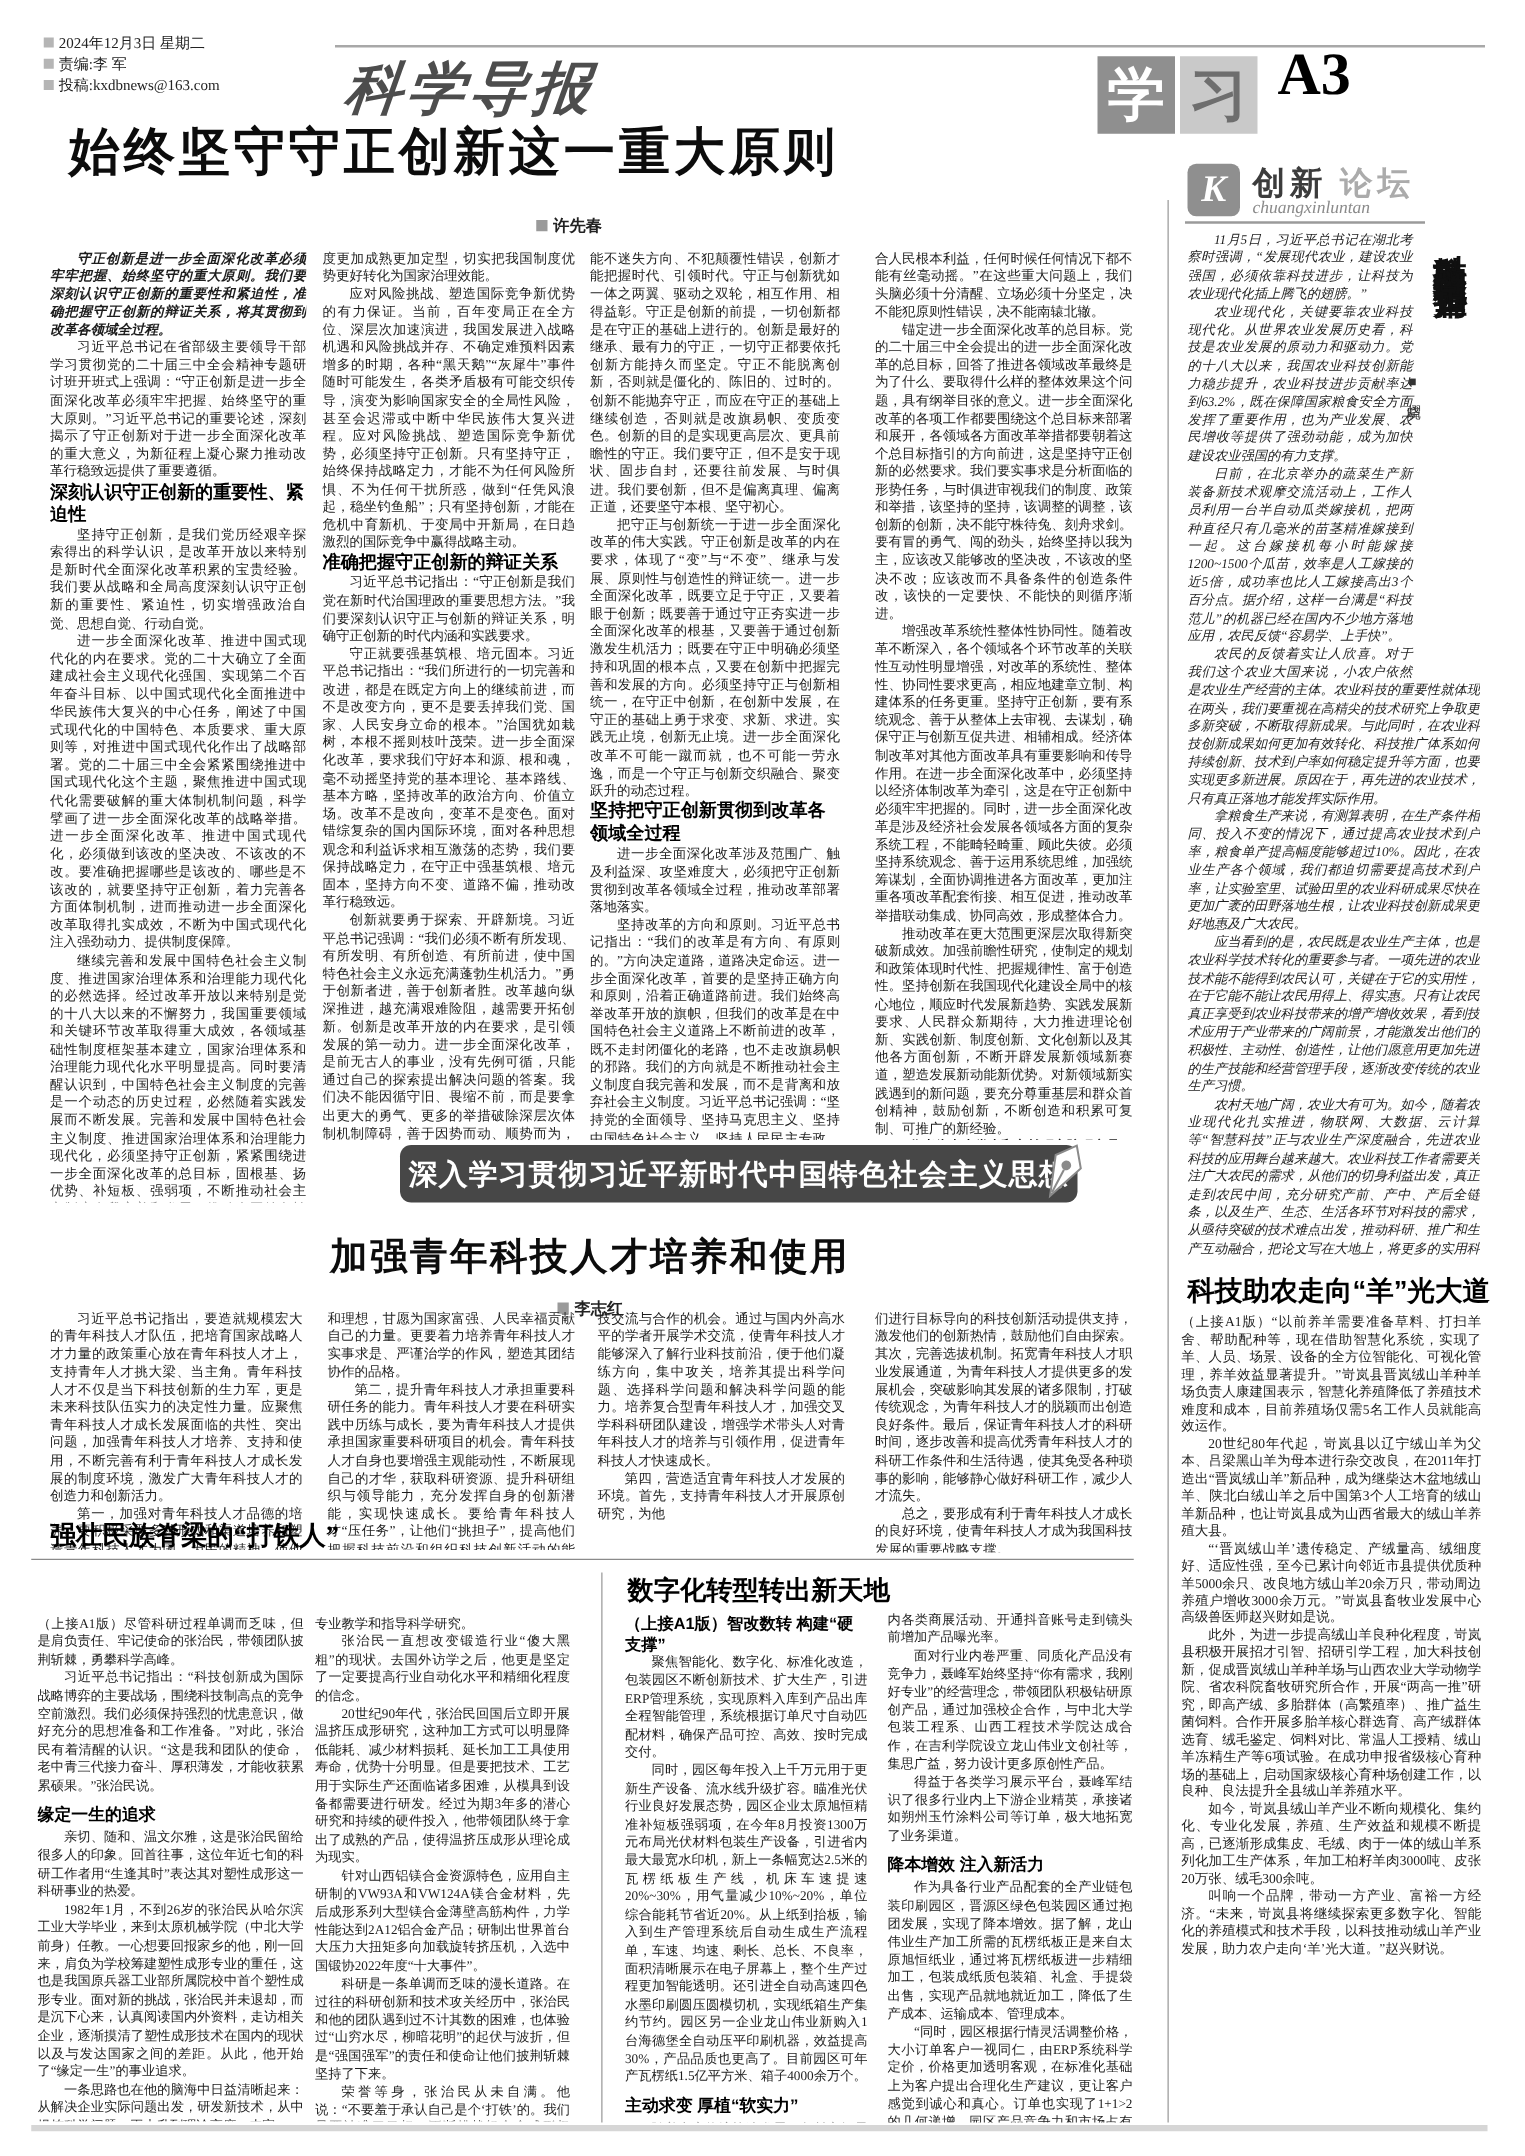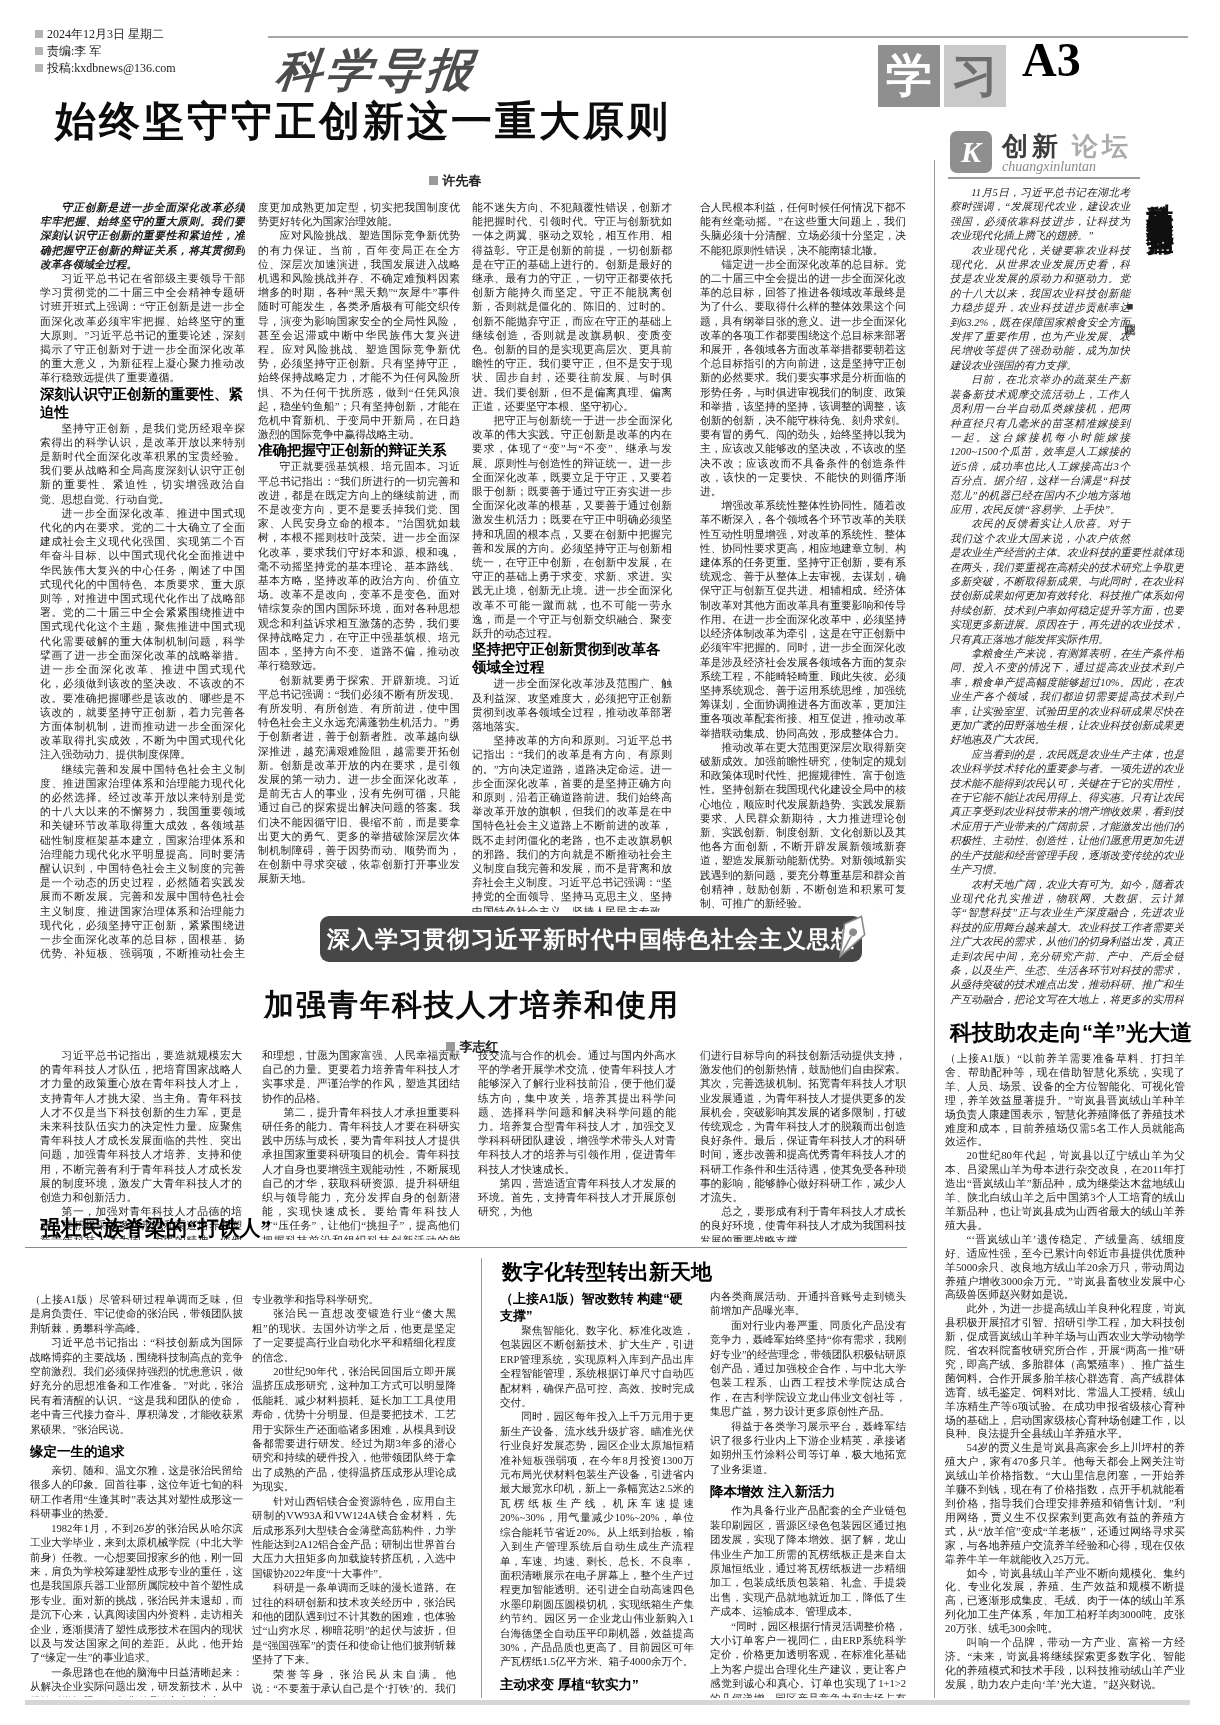--- a/index.html
+++ b/index.html
@@ -64,21 +64,21 @@
   .wrapblock{float:right;width:54px;height:356px;}
 </style>
 </head>
 <body>
 
 <div id="page">
 
   <div class="abs" style="left:35px;top:26px;">
     <div class="info-line"><span class="sq"></span><span>2024年12月3日  星期二</span></div>
     <div class="info-line"><span class="sq"></span><span>责编:李 军</span></div>
-    <div class="info-line"><span class="sq"></span><span>投稿:kxdbnews@136.com</span></div>
+    <div class="info-line"><span class="sq"></span><span>投稿:kxdbnews@163.com</span></div>
   </div>
   <div class="abs toprule" style="left:268px;top:36px;width:920px;"></div>
   <div class="abs masthead" style="left:276px;top:40px;">科学导报</div>
   <div class="abs secbox b1" style="left:878px;top:45px;">学</div>
   <div class="abs secbox b2" style="left:944px;top:45px;">习</div>
   <div class="abs pageno" style="left:1022px;top:32px;">A3</div>
 
   <div class="abs h-main" style="left:55px;top:94px;">始终坚守守正创新这一重大原则</div>
   <div class="abs byline" style="left:55px;top:172px;width:800px;"><span class="sq"></span><span>许先春</span></div>
 
@@ -87,20 +87,21 @@
       <div class="blk-p">习近平总书记在省部级主要领导干部学习贯彻党的二十届三中全会精神专题研讨班开班式上强调：“守正创新是进一步全面深化改革必须牢牢把握、始终坚守的重大原则。”习近平总书记的重要论述，深刻揭示了守正创新对于进一步全面深化改革的重大意义，为新征程上凝心聚力推动改革行稳致远提供了重要遵循。</div>
       <div class="blk-h">深刻认识守正创新的重要性、紧迫性</div>
       <div class="blk-p">坚持守正创新，是我们党历经艰辛探索得出的科学认识，是改革开放以来特别是新时代全面深化改革积累的宝贵经验。我们要从战略和全局高度深刻认识守正创新的重要性、紧迫性，切实增强政治自觉、思想自觉、行动自觉。</div>
       <div class="blk-p">进一步全面深化改革、推进中国式现代化的内在要求。党的二十大确立了全面建成社会主义现代化强国、实现第二个百年奋斗目标、以中国式现代化全面推进中华民族伟大复兴的中心任务，阐述了中国式现代化的中国特色、本质要求、重大原则等，对推进中国式现代化作出了战略部署。党的二十届三中全会紧紧围绕推进中国式现代化这个主题，聚焦推进中国式现代化需要破解的重大体制机制问题，科学擘画了进一步全面深化改革的战略举措。进一步全面深化改革、推进中国式现代化，必须做到该改的坚决改、不该改的不改。要准确把握哪些是该改的、哪些是不该改的，就要坚持守正创新，着力完善各方面体制机制，进而推动进一步全面深化改革取得扎实成效，不断为中国式现代化注入强劲动力、提供制度保障。</div>
       <div class="blk-p">继续完善和发展中国特色社会主义制度、推进国家治理体系和治理能力现代化的必然选择。经过改革开放以来特别是党的十八大以来的不懈努力，我国重要领域和关键环节改革取得重大成效，各领域基础性制度框架基本建立，国家治理体系和治理能力现代化水平明显提高。同时要清醒认识到，中国特色社会主义制度的完善是一个动态的历史过程，必然随着实践发展而不断发展。完善和发展中国特色社会主义制度、推进国家治理体系和治理能力现代化，必须坚持守正创新，紧紧围绕进一步全面深化改革的总目标，固根基、扬优势、补短板、强弱项，不断推动社会主义制度自我完善和发展，推动中国特色社会主义制</div>
     </div>
   <div class="col" style="left:258px;top:200px;width:202px;height:712px;">
       <div class="blk-pc">度更加成熟更加定型，切实把我国制度优势更好转化为国家治理效能。</div>
       <div class="blk-p">应对风险挑战、塑造国际竞争新优势的有力保证。当前，百年变局正在全方位、深层次加速演进，我国发展进入战略机遇和风险挑战并存、不确定难预料因素增多的时期，各种“黑天鹅”“灰犀牛”事件随时可能发生，各类矛盾极有可能交织传导，演变为影响国家安全的全局性风险，甚至会迟滞或中断中华民族伟大复兴进程。应对风险挑战、塑造国际竞争新优势，必须坚持守正创新。只有坚持守正，始终保持战略定力，才能不为任何风险所惧、不为任何干扰所惑，做到“任凭风浪起，稳坐钓鱼船”；只有坚持创新，才能在危机中育新机、于变局中开新局，在日趋激烈的国际竞争中赢得战略主动。</div>
       <div class="blk-h">准确把握守正创新的辩证关系</div>
+      <div class="blk-p">习近平总书记指出：“守正创新是我们党在新时代治国理政的重要思想方法。”我们要深刻认识守正与创新的辩证关系，明确守正创新的时代内涵和实践要求。</div>
       <div class="blk-p">守正就要强基筑根、培元固本。习近平总书记指出：“我们所进行的一切完善和改进，都是在既定方向上的继续前进，而不是改变方向，更不是要丢掉我们党、国家、人民安身立命的根本。”治国犹如栽树，本根不摇则枝叶茂荣。进一步全面深化改革，要求我们守好本和源、根和魂，毫不动摇坚持党的基本理论、基本路线、基本方略，坚持改革的政治方向、价值立场。改革不是改向，变革不是变色。面对错综复杂的国内国际环境，面对各种思想观念和利益诉求相互激荡的态势，我们要保持战略定力，在守正中强基筑根、培元固本，坚持方向不变、道路不偏，推动改革行稳致远。</div>
       <div class="blk-p">创新就要勇于探索、开辟新境。习近平总书记强调：“我们必须不断有所发现、有所发明、有所创造、有所前进，使中国特色社会主义永远充满蓬勃生机活力。”勇于创新者进，善于创新者胜。改革越向纵深推进，越充满艰难险阻，越需要开拓创新。创新是改革开放的内在要求，是引领发展的第一动力。进一步全面深化改革，是前无古人的事业，没有先例可循，只能通过自己的探索提出解决问题的答案。我们决不能因循守旧、畏缩不前，而是要拿出更大的勇气、更多的举措破除深层次体制机制障碍，善于因势而动、顺势而为，在创新中寻求突破，依靠创新打开事业发展新天地。</div>
     </div>
   <div class="col" style="left:472px;top:200px;width:200px;height:712px;">
       <div class="blk-pc">能不迷失方向、不犯颠覆性错误，创新才能把握时代、引领时代。守正与创新犹如一体之两翼、驱动之双轮，相互作用、相得益彰。守正是创新的前提，一切创新都是在守正的基础上进行的。创新是最好的继承、最有力的守正，一切守正都要依托创新方能持久而坚定。守正不能脱离创新，否则就是僵化的、陈旧的、过时的。创新不能抛弃守正，而应在守正的基础上继续创造，否则就是改旗易帜、变质变色。创新的目的是实现更高层次、更具前瞻性的守正。我们要守正，但不是安于现状、固步自封，还要往前发展、与时俱进。我们要创新，但不是偏离真理、偏离正道，还要坚守本根、坚守初心。</div>
       <div class="blk-p">把守正与创新统一于进一步全面深化改革的伟大实践。守正创新是改革的内在要求，体现了“变”与“不变”、继承与发展、原则性与创造性的辩证统一。进一步全面深化改革，既要立足于守正，又要着眼于创新；既要善于通过守正夯实进一步全面深化改革的根基，又要善于通过创新激发生机活力；既要在守正中明确必须坚持和巩固的根本点，又要在创新中把握完善和发展的方向。必须坚持守正与创新相统一，在守正中创新，在创新中发展，在守正的基础上勇于求变、求新、求进。实践无止境，创新无止境。进一步全面深化改革不可能一蹴而就，也不可能一劳永逸，而是一个守正与创新交织融合、聚变跃升的动态过程。</div>
       <div class="blk-h">坚持把守正创新贯彻到改革各领域全过程</div>
       <div class="blk-p">进一步全面深化改革涉及范围广、触及利益深、攻坚难度大，必须把守正创新贯彻到改革各领域全过程，推动改革部署落地落实。</div>
       <div class="blk-p">坚持改革的方向和原则。习近平总书记指出：“我们的改革是有方向、有原则的。”方向决定道路，道路决定命运。进一步全面深化改革，首要的是坚持正确方向和原则，沿着正确道路前进。我们始终高举改革开放的旗帜，但我们的改革是在中国特色社会主义道路上不断前进的改革，既不走封闭僵化的老路，也不走改旗易帜的邪路。我们的方向就是不断推动社会主义制度自我完善和发展，而不是背离和放弃社会主义制度。习近平总书记强调：“坚持党的全面领导、坚持马克思主义、坚持中国特色社会主义、坚持人民民主专政，以促进社会公平正义、增进人民福祉为出发点和落脚点，这些都是管根本、管方向、管长远的，体现党的性质和宗旨，符合我国国情，符</div>
     </div>
@@ -207,20 +208,19 @@
   </div>
   <div class="abs vert vtitle" style="left:1142px;top:182px;height:358px;">科技助力乡亲们挑稳『金扁担』</div>
   <div class="abs vert vbyline" style="left:1122px;top:300px;height:70px;">■ 晓熠</div>
 
   <div class="abs h-small" style="left:950px;top:1018px;font-size:22px;">科技助农走向“羊”光大道</div>
   <div class="col" style="left:945px;top:1052px;width:240px;height:646px;font-size:10.8px;line-height:13.9px;">
       <div class="blk-pc">（上接A1版）“以前养羊需要准备草料、打扫羊舍、帮助配种等，现在借助智慧化系统，实现了羊、人员、场景、设备的全方位智能化、可视化管理，养羊效益显著提升。”岢岚县晋岚绒山羊种羊场负责人康建国表示，智慧化养殖降低了养殖技术难度和成本，目前养殖场仅需5名工作人员就能高效运作。</div>
       <div class="blk-p">20世纪80年代起，岢岚县以辽宁绒山羊为父本、吕梁黑山羊为母本进行杂交改良，在2011年打造出“晋岚绒山羊”新品种，成为继柴达木盆地绒山羊、陕北白绒山羊之后中国第3个人工培育的绒山羊新品种，也让岢岚县成为山西省最大的绒山羊养殖大县。</div>
       <div class="blk-p">“‘晋岚绒山羊’遗传稳定、产绒量高、绒细度好、适应性强，至今已累计向邻近市县提供优质种羊5000余只、改良地方绒山羊20余万只，带动周边养殖户增收3000余万元。”岢岚县畜牧业发展中心高级兽医师赵兴财如是说。</div>
       <div class="blk-p">此外，为进一步提高绒山羊良种化程度，岢岚县积极开展招才引智、招研引学工程，加大科技创新，促成晋岚绒山羊种羊场与山西农业大学动物学院、省农科院畜牧研究所合作，开展“两高一推”研究，即高产绒、多胎群体（高繁殖率）、推广益生菌饲料。合作开展多胎羊核心群选育、高产绒群体选育、绒毛鉴定、饲料对比、常温人工授精、绒山羊冻精生产等6项试验。在成功申报省级核心育种场的基础上，启动国家级核心育种场创建工作，以良种、良法提升全县绒山羊养殖水平。</div>
-      <div class="blk-p">54岁的贾义生是岢岚县高家会乡上川坪村的养殖大户，家有470多只羊。他每天都会上网关注岢岚绒山羊价格指数。“大山里信息闭塞，一开始养羊赚不到钱，现在有了价格指数，点开手机就能看到价格，指导我们合理安排养殖和销售计划。”利用网络，贾义生不仅探索到更高效有益的养殖方式，从“放羊倌”变成“羊老板”，还通过网络寻求买家，与各地养殖户交流养羊经验和心得，现在仅依靠养牛羊一年就能收入25万元。</div>
       <div class="blk-p">如今，岢岚县绒山羊产业不断向规模化、集约化、专业化发展，养殖、生产效益和规模不断提高，已逐渐形成集皮、毛绒、肉于一体的绒山羊系列化加工生产体系，年加工柏籽羊肉3000吨、皮张20万张、绒毛300余吨。</div>
       <div class="blk-p">叫响一个品牌，带动一方产业、富裕一方经济。“未来，岢岚县将继续探索更多数字化、智能化的养殖模式和技术手段，以科技推动绒山羊产业发展，助力农户走向‘羊’光大道。”赵兴财说。</div>
     </div>
 
   <div class="abs botbar" style="left:25px;top:1700px;width:1165px;height:5px;"></div>
 
 </div>
 
 </body></html>

